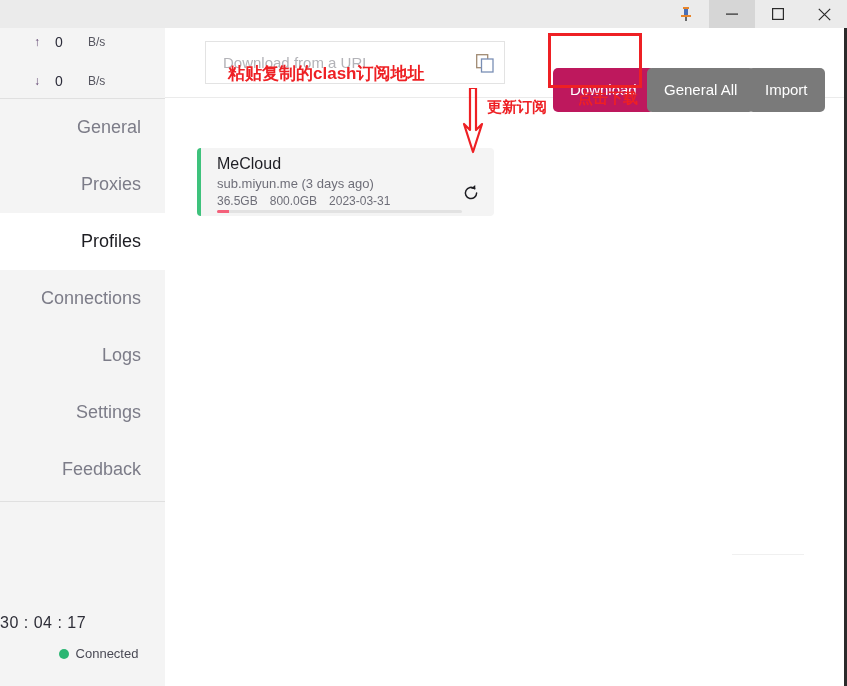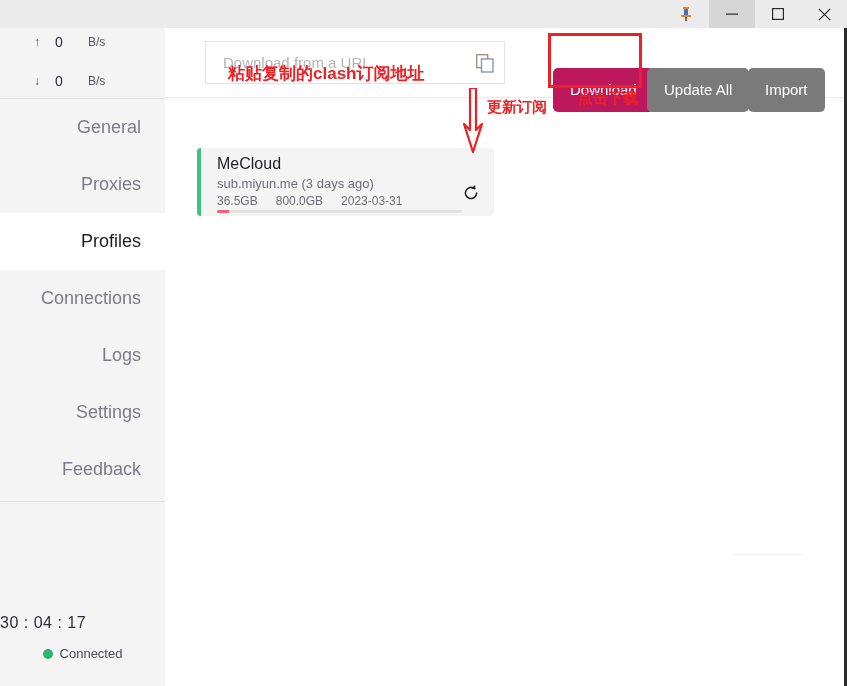--- a/index.html
+++ b/index.html
@@ -138,21 +138,21 @@
   .timer {
     position: absolute;
     left: 0; top: 18px;
     width: 165px;
     font-size: 16px;
     color: #2e2e38;
     letter-spacing: 0.5px;
   }
   .conn {
     position: absolute;
-    left: 0; top: 50px;
+    left: 16px; top: 50px;
     width: 165px;
     display: flex;
     align-items: center;
     justify-content: center;
     gap: 7px;
     font-size: 13px;
     color: #4a4a55;
   }
   .dot {
     width: 10px; height: 10px;
@@ -259,21 +259,21 @@
     left: 20px; top: 28px;
     font-size: 13px;
     color: #6e6e78;
   }
   .card-stats {
     position: absolute;
     left: 20px; top: 46px;
     font-size: 12px;
     color: #6e6e78;
     display: flex;
-    gap: 18px;
+    gap: 12px;
   }
   .card-progress {
     position: absolute;
     left: 20px; top: 62px;
     width: 245px; height: 3px;
     background: #e2e2e2;
     border-radius: 2px;
     overflow: hidden;
   }
   .card-progress > i {
@@ -419,21 +419,21 @@
         <input class="url-input" type="text" placeholder="Download from a URL" style="">
         <span class="copy-icon">
           <svg width="18" height="19" viewBox="0 0 18 19">
             <rect x="0.7" y="0.7" width="11" height="13" fill="none" stroke="#a08a72" stroke-width="1.3"></rect>
             <rect x="5.5" y="5" width="11.5" height="13" fill="#ffffff" stroke="#7a8fb5" stroke-width="1.3"></rect>
           </svg>
         </span>
       </div>
 
       <button class="tb-action btn-download" style="background: #be185d;">Download</button>
-      <button class="tb-action btn-update" style="background: rgb(122, 122, 122);">Update All</button>
+      <button class="tb-action btn-update" style="background: rgb(122, 122, 122);">General All</button>
       <button class="tb-action btn-import" style="background: rgb(122, 122, 122);">Import</button>
     </div>
 
     <div class="card-area">
       <div class="profile-card">
         <span class="card-accent" style="background: rgb(62, 194, 124);"></span>
         <div class="card-title">MeCloud</div>
         <div class="card-sub">sub.miyun.me (3 days ago)</div>
         <div class="card-stats">
           <span>36.5GB</span>

